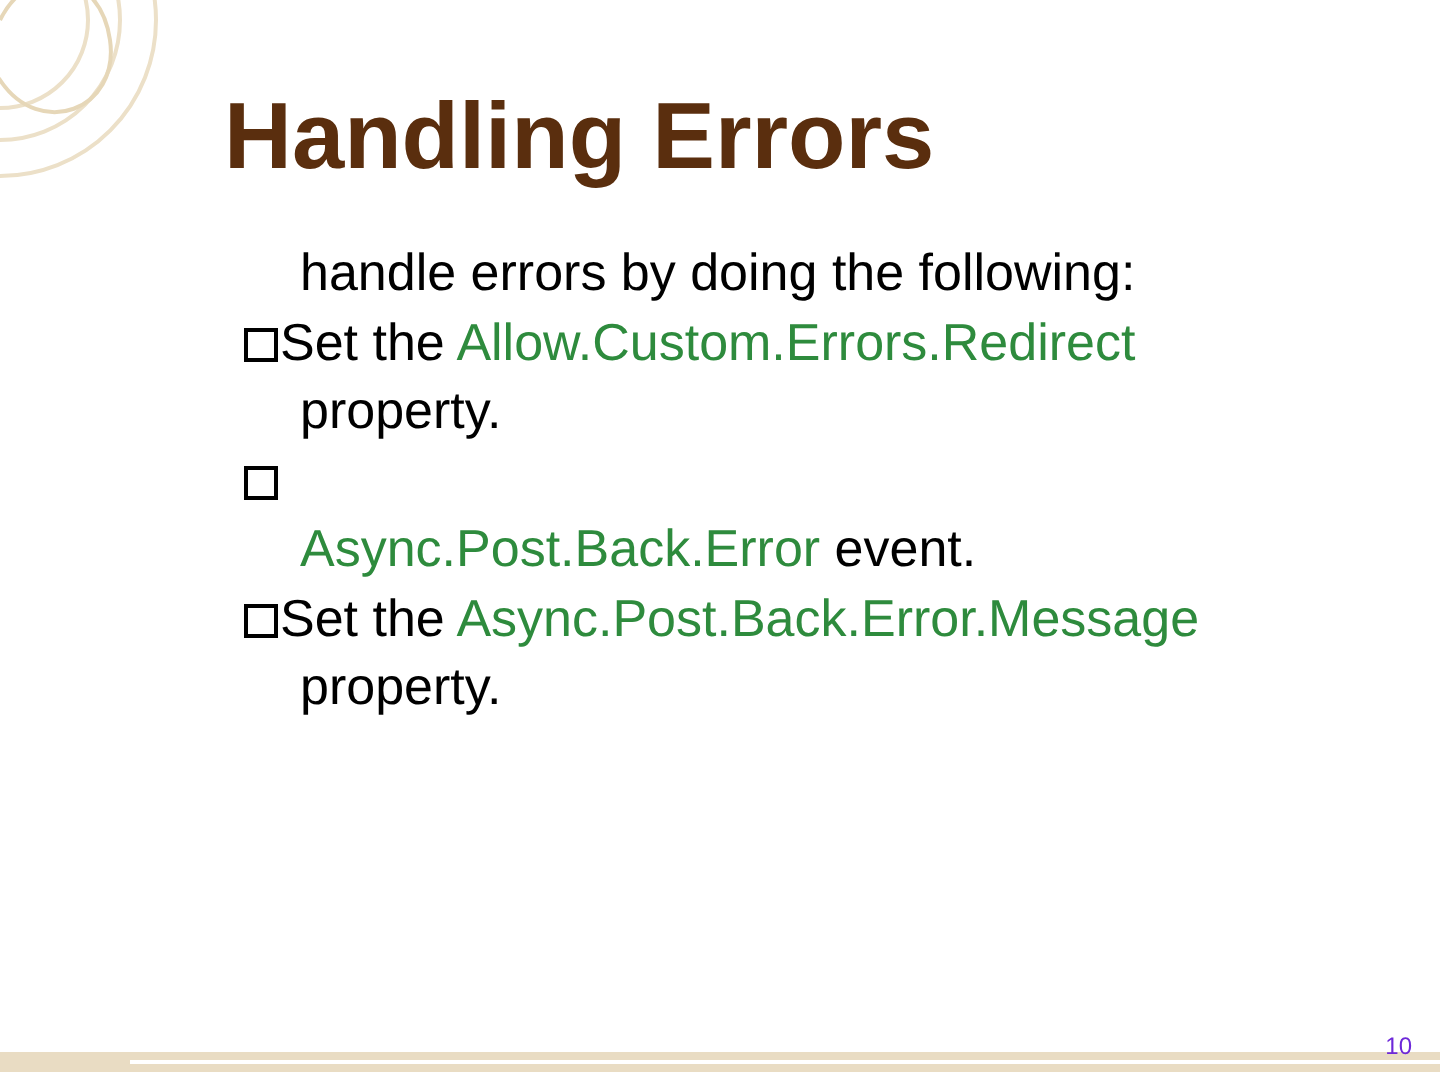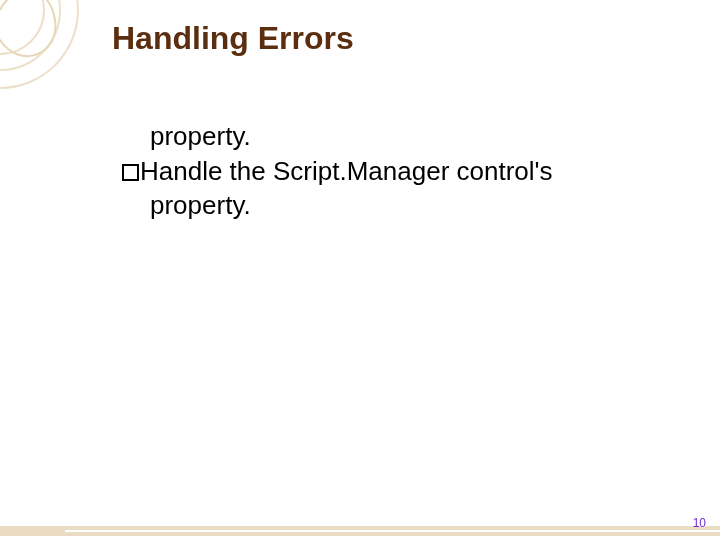--- a/index.html
+++ b/index.html
@@ -1,19 +1,19 @@
 <!DOCTYPE html>
 <html><head>
 <meta charset="utf-8">
 <style>
   html,body{margin:0;padding:0}
   body{width:720px;height:540px;background:#fff;font-family:Arial,Helvetica,sans-serif;position:relative;overflow:hidden}
   .deco-corner{position:absolute;top:-40px;left:-40px;width:140px;height:160px;pointer-events:none}
   .deco-corner svg{width:100%;height:100%}
-  .title{position:absolute;top:20px;left:112px;font-size:32px;font-weight:bold;color:#5a2e0e}
+  .title{position:absolute;top:40px;left:112px;font-size:47px;font-weight:bold;color:#5a2e0e}
   .body{position:absolute;top:120px;left:122px;right:40px;font-size:26px;color:#000;line-height:1.25}
   .body p{margin:0 0 2px 0}
   .indent{padding-left:28px}
   .bullet-line{padding-left:0}
   .sq{display:inline-block;width:17px;height:17px;border:2px solid #000;vertical-align:-1px;margin-right:1px;box-sizing:border-box}
   .grn{color:#2e8b3d}
   .page-num{position:absolute;right:14px;bottom:10px;font-size:12px;color:#6d28d9}
   .stripe{position:absolute;left:0;bottom:4px;height:10px;width:100%;background:linear-gradient(to right,#e9dcc3 0%,#e9dcc3 9%,transparent 9%,transparent 100%),linear-gradient(to bottom,#e9dcc3 0,#e9dcc3 4px,#fff 4px,#fff 6px,#e9dcc3 6px,#e9dcc3 10px)}
 </style>
 </head>
@@ -24,22 +24,26 @@
     <circle cx="40" cy="50" r="78" fill="none" stroke="#ece0c8" stroke-width="2"></circle>
     <circle cx="40" cy="50" r="60" fill="none" stroke="#ece0c8" stroke-width="2"></circle>
     <circle cx="40" cy="50" r="44" fill="none" stroke="#ece0c8" stroke-width="2"></circle>
     <path d="M 40 50 C 55 20, 90 25, 95 60 C 100 95, 60 110, 40 80 C 20 55, 30 30, 55 35" fill="none" stroke="#e6d7b8" stroke-width="2"></path>
   </svg>
 </div>
 
 <div class="title">Handling Errors</div>
 
 <div class="body">
+  <p class="indent">handle errors by doing the following:</p>
 
+  <p class="bullet-line"><span class="sq"></span><span>Set the </span><span class="grn">Allow.Custom.Errors.Redirect</span></p>
   <p class="indent">property.</p>
 
-  <p class="bullet-line"><span class="sq"></span><span>Handle the Script.Manager control's</span></p>
+  <p class="bullet-line"><span class="sq"></span></p>
+  <p class="indent"><span class="grn">Async.Post.Back.Error</span><span> event.</span></p>
 
+  <p class="bullet-line"><span class="sq"></span><span>Set the </span><span class="grn">Async.Post.Back.Error.Message</span></p>
   <p class="indent">property.</p>
 </div>
 
 <div class="stripe"></div>
 <div class="page-num">10</div>
 
 </body></html>

